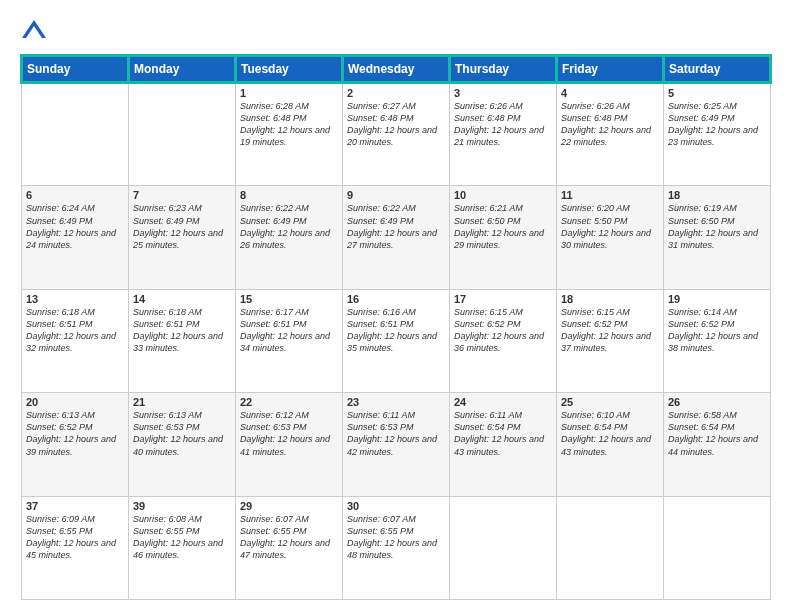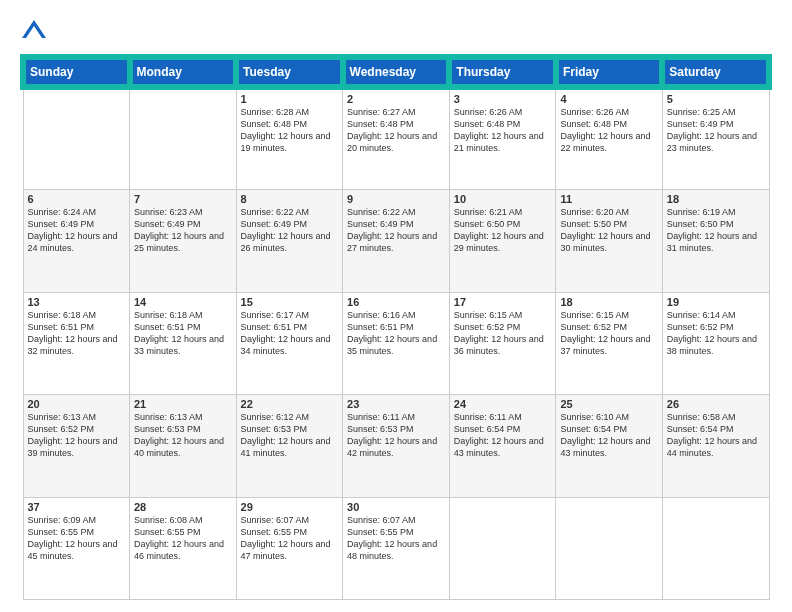--- a/index.html
+++ b/index.html
@@ -66,21 +66,21 @@
       border-collapse: collapse;
       flex: 1;
     }
     .calendar th {
       background: #1565c0;
       color: #fff;
       font-size: 12px;
       font-weight: bold;
       padding: 5px 4px;
       text-align: left;
-      border: 6px solid #14b8a6;
+      border: 3px solid #14b8a6;
     }
     .calendar td {
       border: 1px solid #ccc;
       vertical-align: top;
       padding: 3px 4px;
       width: 107px;
       font-size: 9.5px;
       color: #333;
       height: 80px;
     }
@@ -93,20 +93,21 @@
     .day-num {
       font-size: 11px;
       font-weight: bold;
       display: block;
       margin-bottom: 1px;
     }
     .day-info {
       font-size: 9px;
       line-height: 1.35;
       color: #333;
+      font-style: italic;
     }
     .empty-cell {
       background: #fff !important;
     }
   </style>
 </head>
 <body>
 
 <div class="page">
   <div class="header">
@@ -306,21 +307,21 @@
           </td>
         </tr>
         <tr>
           <td>
             <span class="day-num">37</span>
             <div class="day-info">Sunrise: 6:09 AM
 Sunset: 6:55 PM
 Daylight: 12 hours and 45 minutes.</div>
           </td>
           <td>
-            <span class="day-num">28</span>
+            <span class="day-num">39</span>
             <div class="day-info">Sunrise: 6:08 AM
 Sunset: 6:55 PM
 Daylight: 12 hours and 46 minutes.</div>
           </td>
           <td>
             <span class="day-num">29</span>
             <div class="day-info">Sunrise: 6:07 AM
 Sunset: 6:55 PM
 Daylight: 12 hours and 47 minutes.</div>
           </td>

